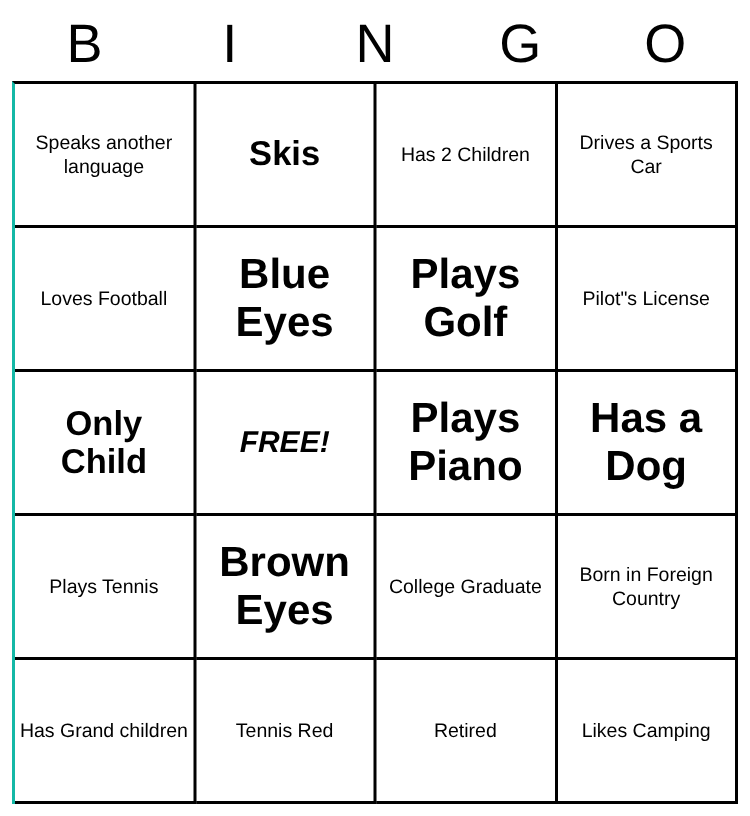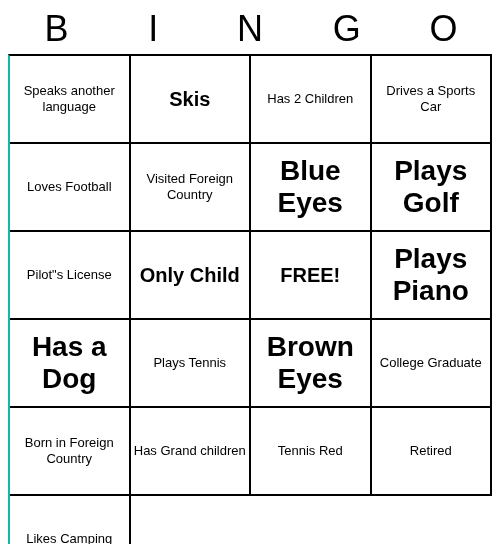--- a/index.html
+++ b/index.html
@@ -43,32 +43,33 @@
       justify-content: center;
       text-align: center;
       padding: 2px 3px;
       min-height: 88px;
     }
     .bingo-cell .cell-text {
       font-size: 13px;
       line-height: 1.25;
     }
     .bingo-cell.large-text .cell-text {
-      font-size: 20px;
+      font-size: 23px;
       font-weight: bold;
       line-height: 1.1;
     }
     .bingo-cell.medium-text .cell-text {
       font-size: 28px;
       font-weight: bold;
       line-height: 1.15;
     }
     .bingo-cell.free-text .cell-text {
       font-size: 20px;
       font-weight: bold;
+      font-style: italic;
     }
   </style>
 </head>
 <body>
 
 <div id="bingo-header">
 <span class="bingo-letter">B</span>
     <span class="bingo-letter">I</span>
     <span class="bingo-letter">N</span>
     <span class="bingo-letter">G</span>
@@ -83,23 +84,20 @@
       <span class="cell-text">Skis</span>
     </div>
     <div class="bingo-cell">
       <span class="cell-text">Has 2 Children</span>
     </div>
     <div class="bingo-cell">
       <span class="cell-text">Drives a Sports Car</span>
     </div>
     <div class="bingo-cell">
       <span class="cell-text">Loves Football</span>
-    </div>
-    <div class="bingo-cell">
-      <span class="cell-text">Visited Foreign Country</span>
     </div>
     <div class="bingo-cell medium-text">
       <span class="cell-text">Blue Eyes</span>
     </div>
     <div class="bingo-cell medium-text">
       <span class="cell-text">Plays Golf</span>
     </div>
     <div class="bingo-cell">
       <span class="cell-text">Pilot"s License</span>
     </div>

